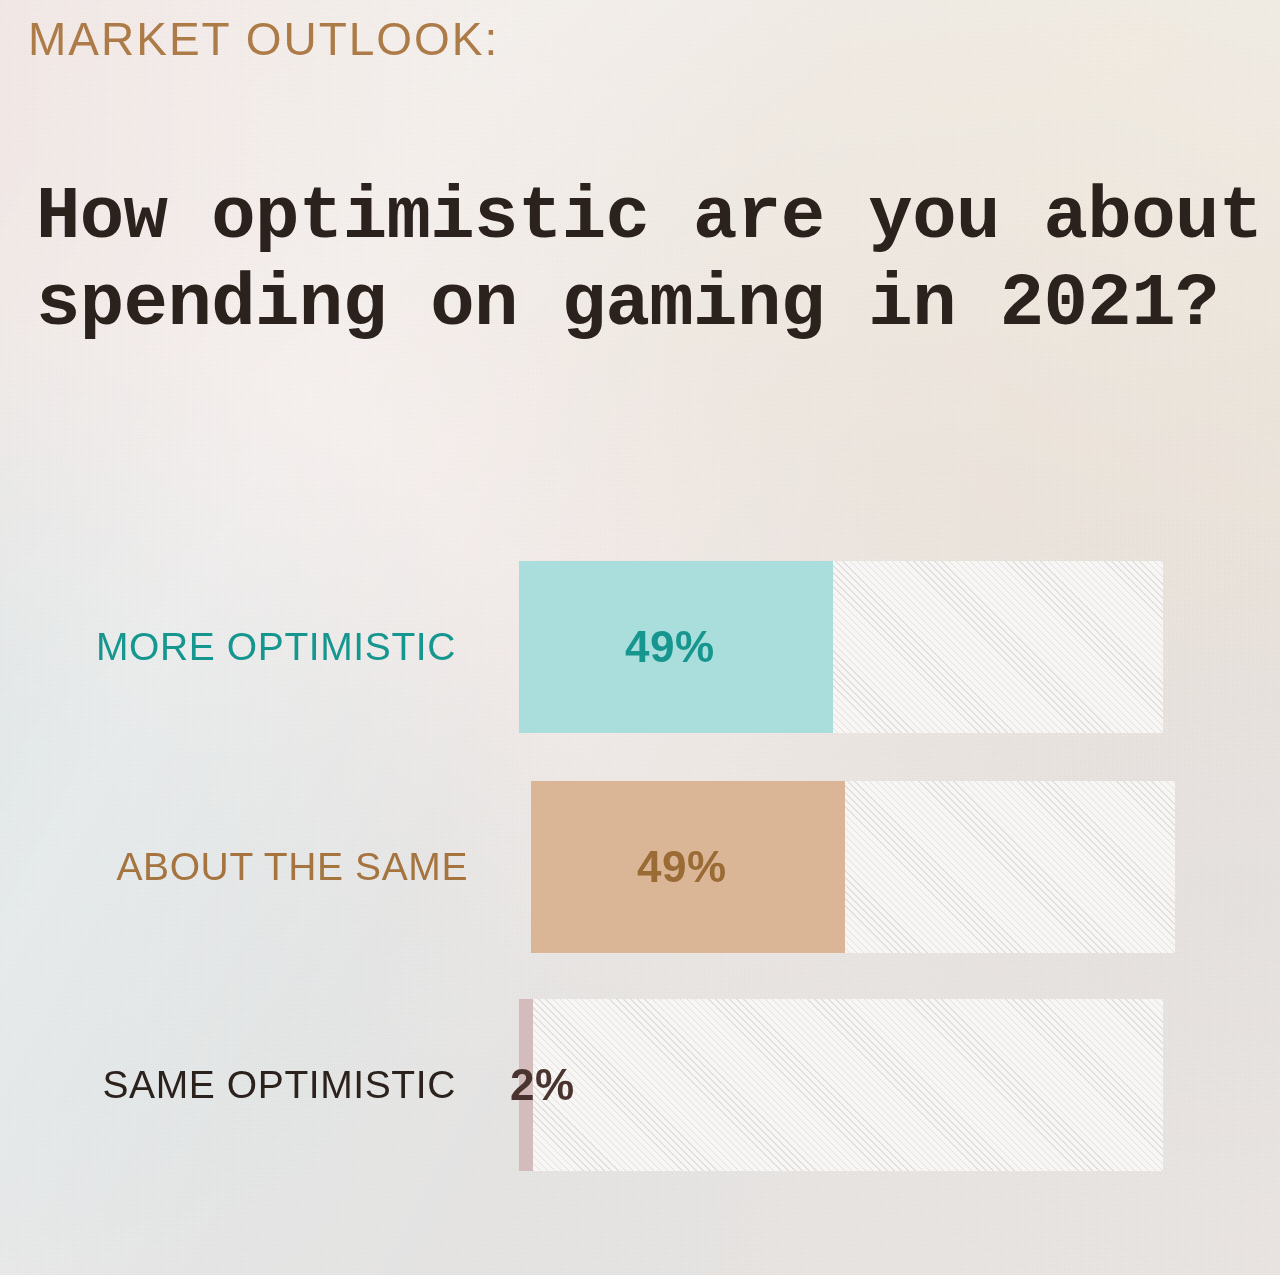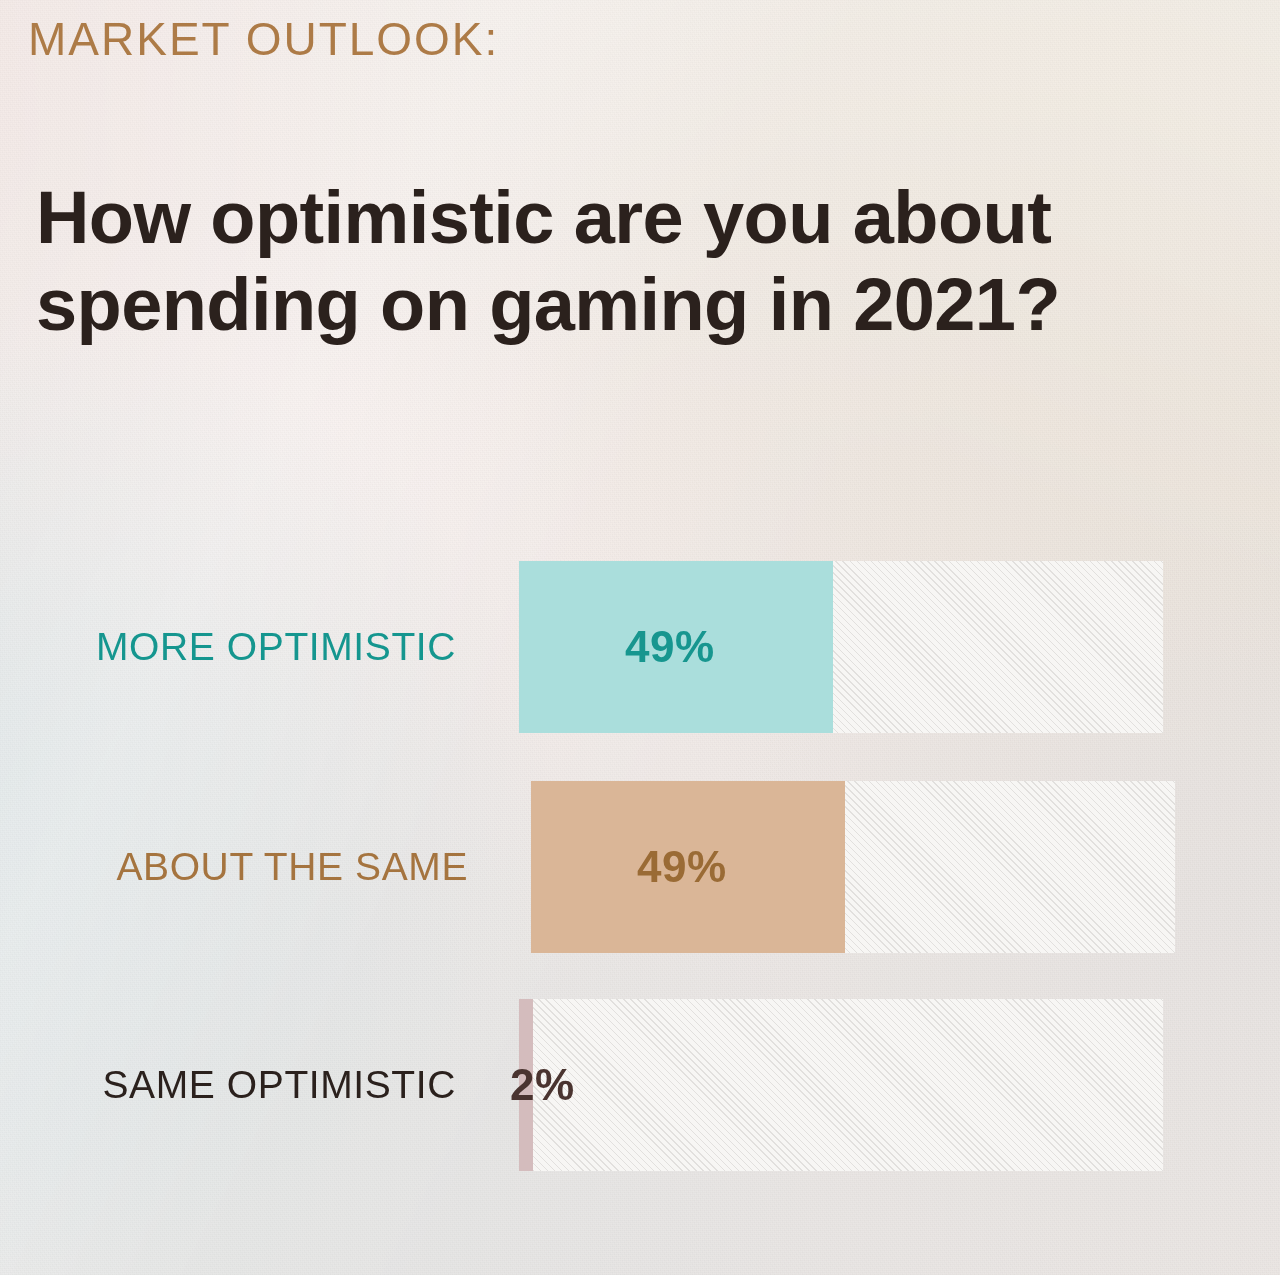--- a/index.html
+++ b/index.html
@@ -99,21 +99,21 @@
     color: #ad7b47;
     line-height: 1.05;
     white-space: nowrap;
   }
 
   .headline {
     position: absolute;
     left: 36px;
     top: 124px;
     width: 1190px;
-    font-family: Liberation Sans, sans-serif;
+    font-family: Liberation Mono, monospace;
     font-weight: 700;
     font-size: 74px;
     line-height: 1.18;
     letter-spacing: -0.6px;
     color: #2b211d;
   }
   .headline .ln { display: block; white-space: nowrap; }
 
   
   .chart {

